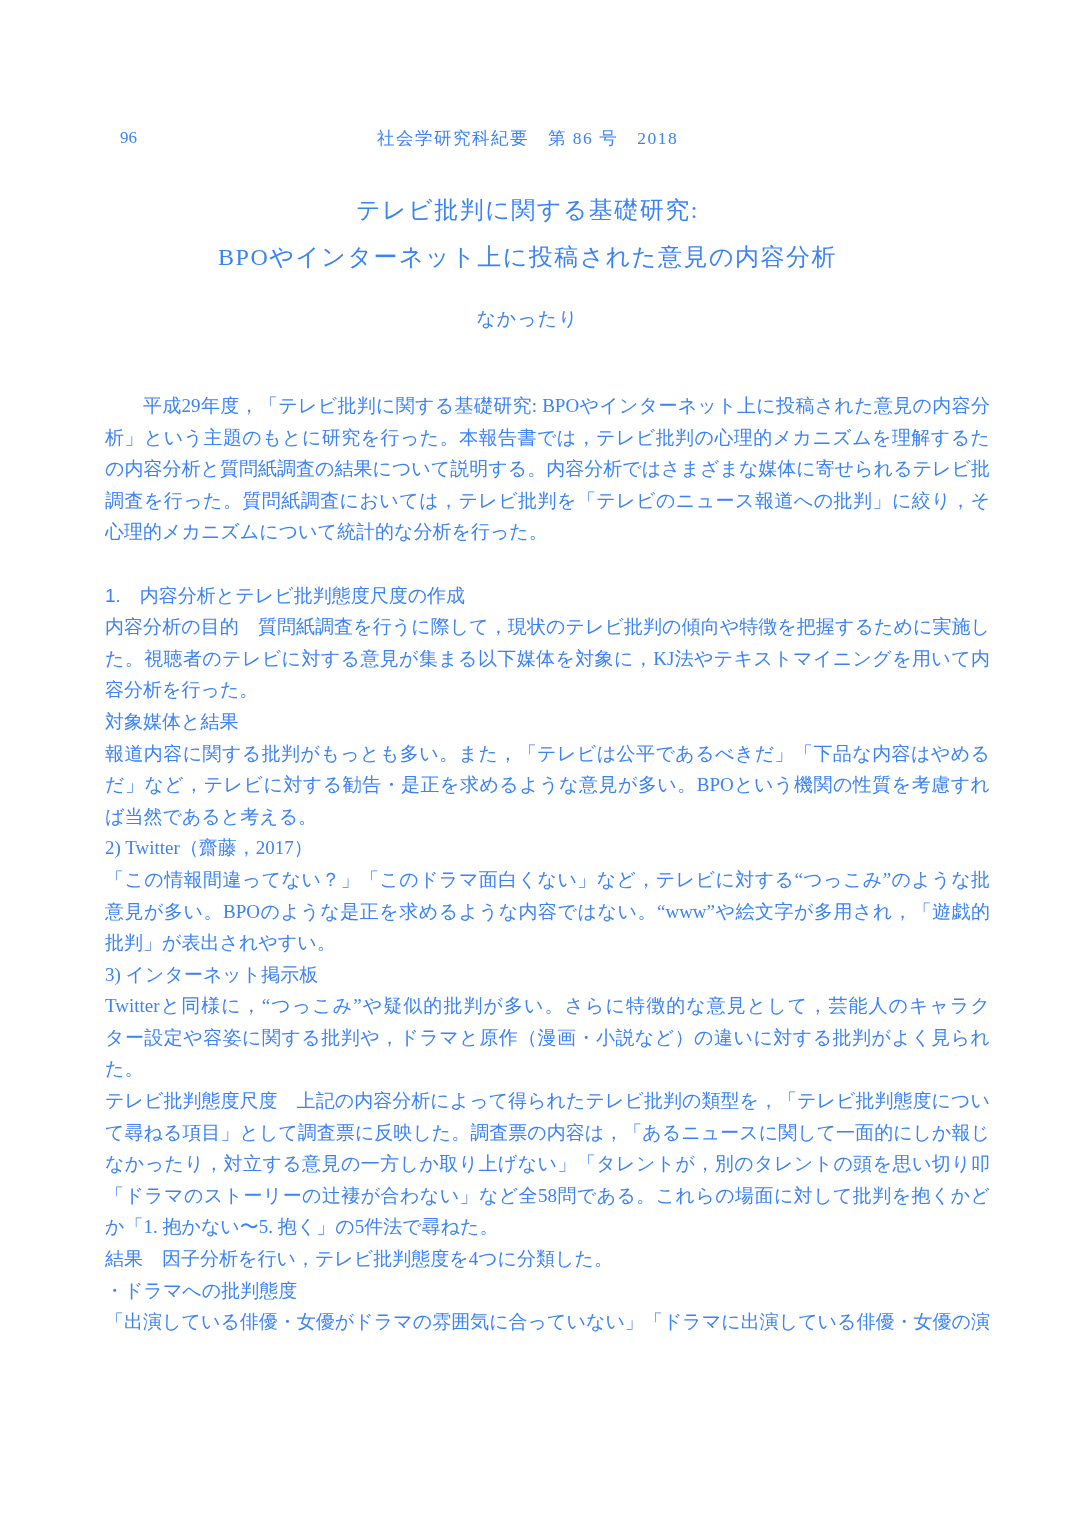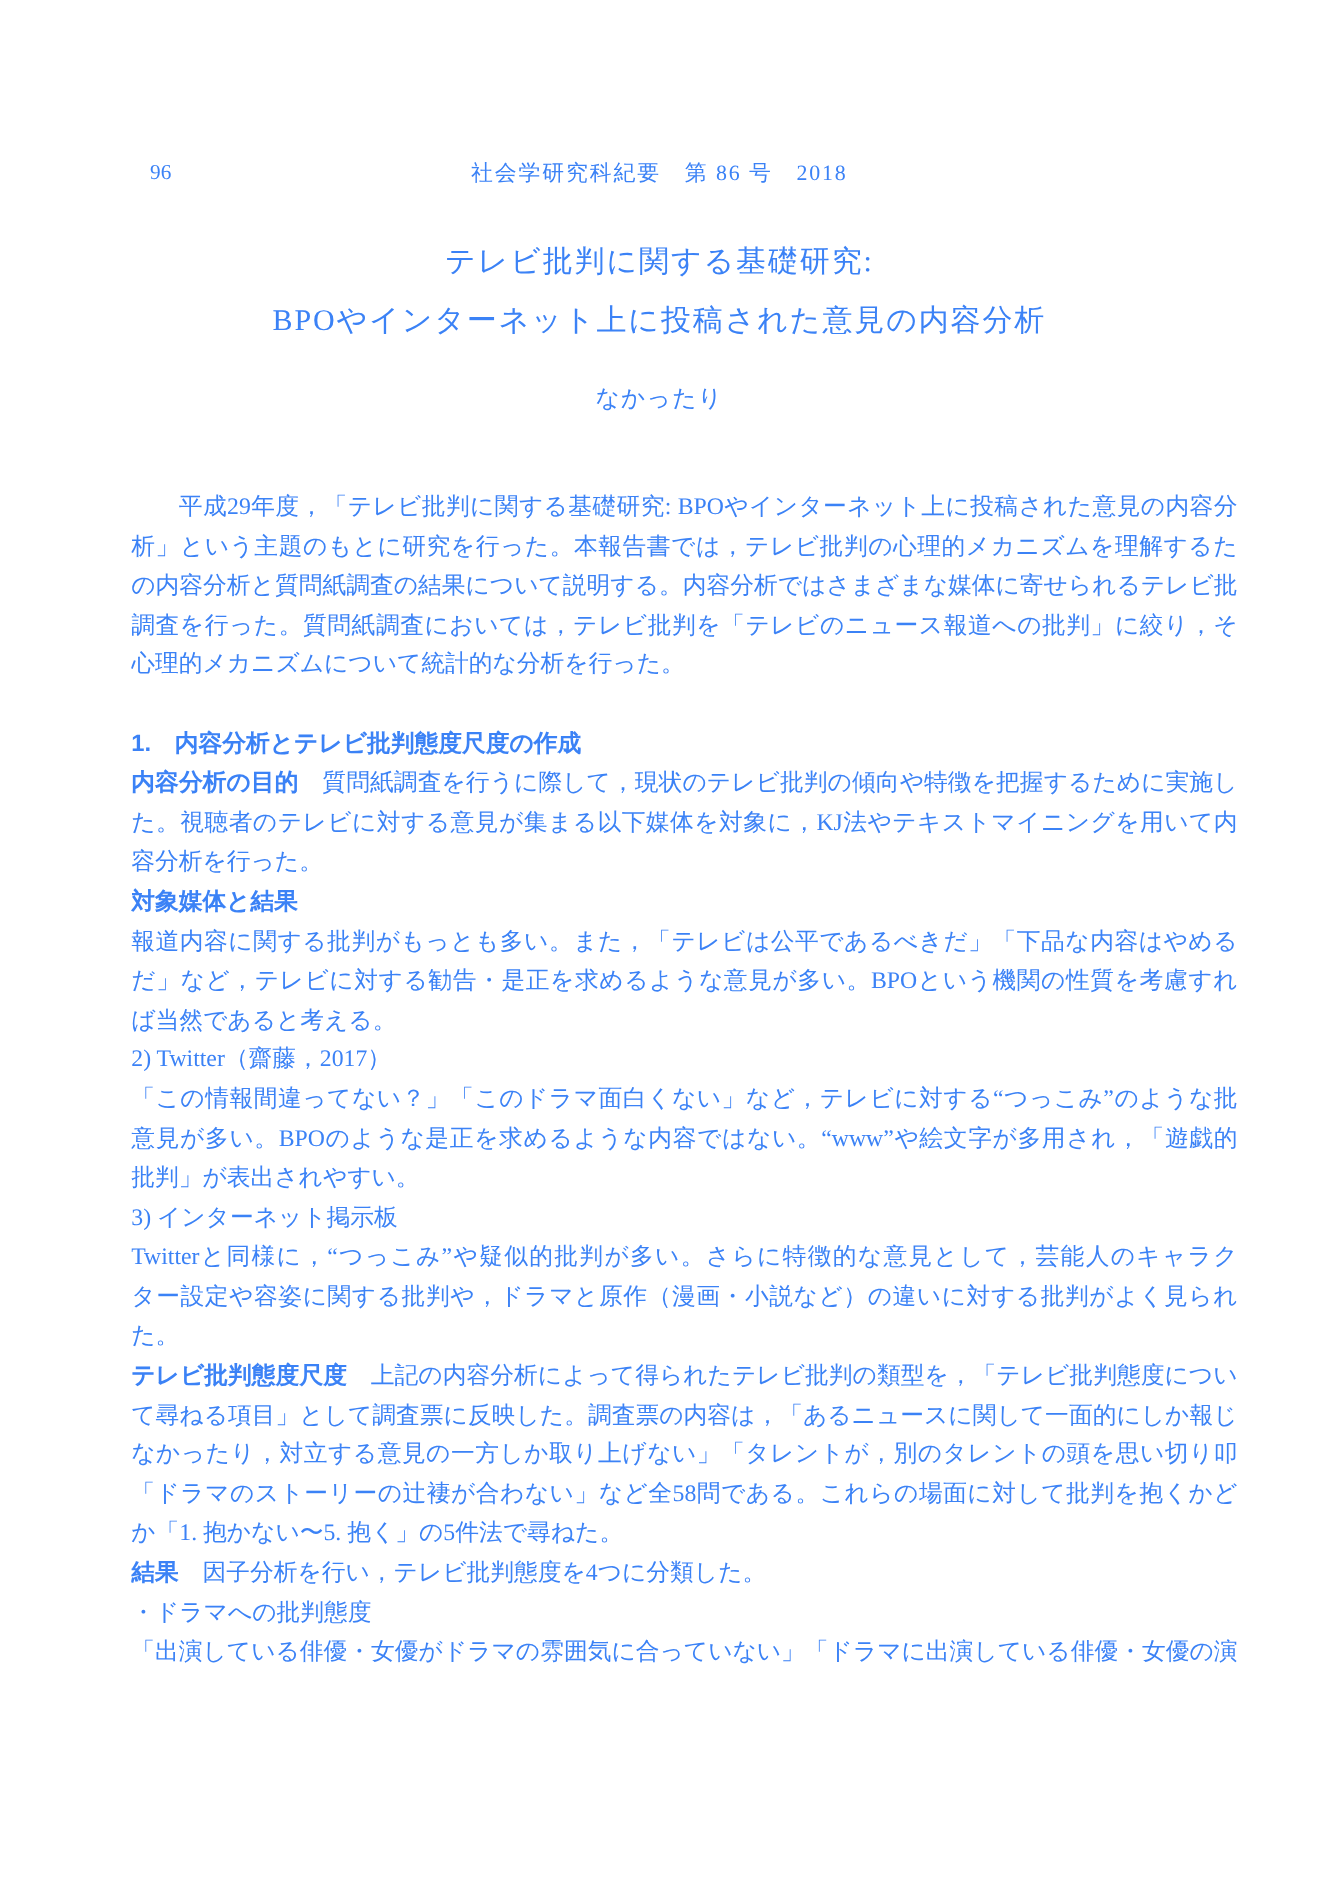--- a/index.html
+++ b/index.html
@@ -71,21 +71,21 @@
     text-align-last: justify;
   }
   .line.indent {
     text-indent: 38px;
   }
   .line.blank {
     
   }
   .bold-run {
     font-family: "Liberation Sans", "DejaVu Sans", sans-serif;
-    font-weight: bold;
+    font-weight: normal;
   }
 </style>
 </head>
 <body>
 
 <div class="page">
   <div class="page-number">96</div>
   <div class="journal-header">社会学研究科紀要　第 86 号　2018</div>
   <div class="paper-title">
     <div>テレビ批判に関する基礎研究:</div>

